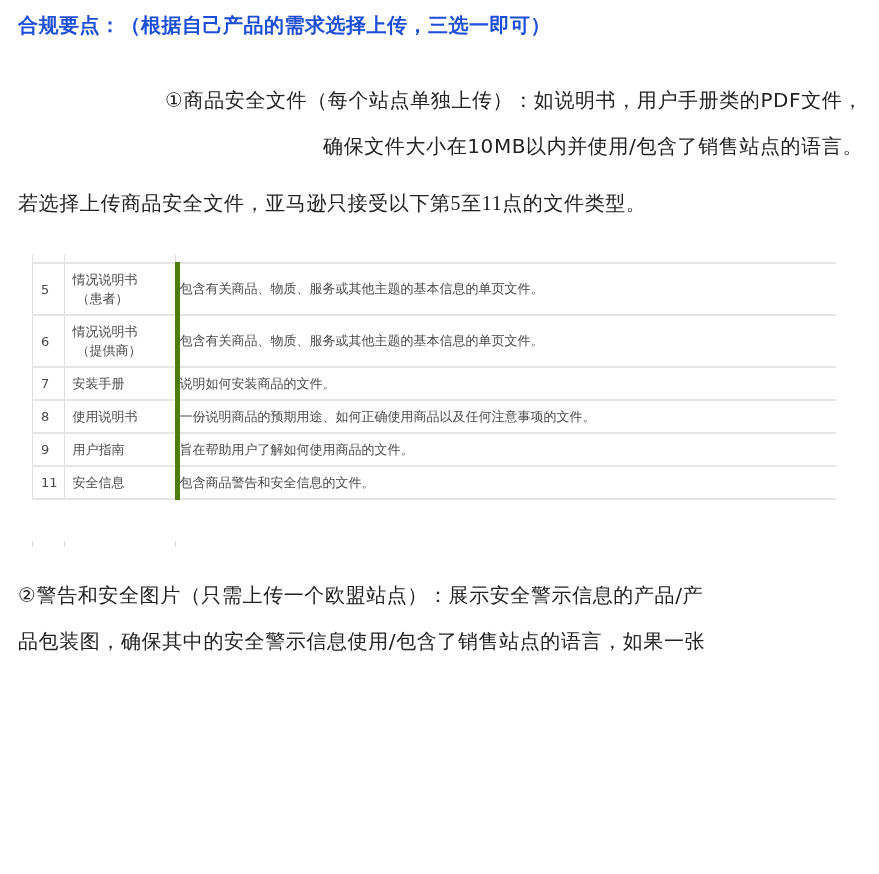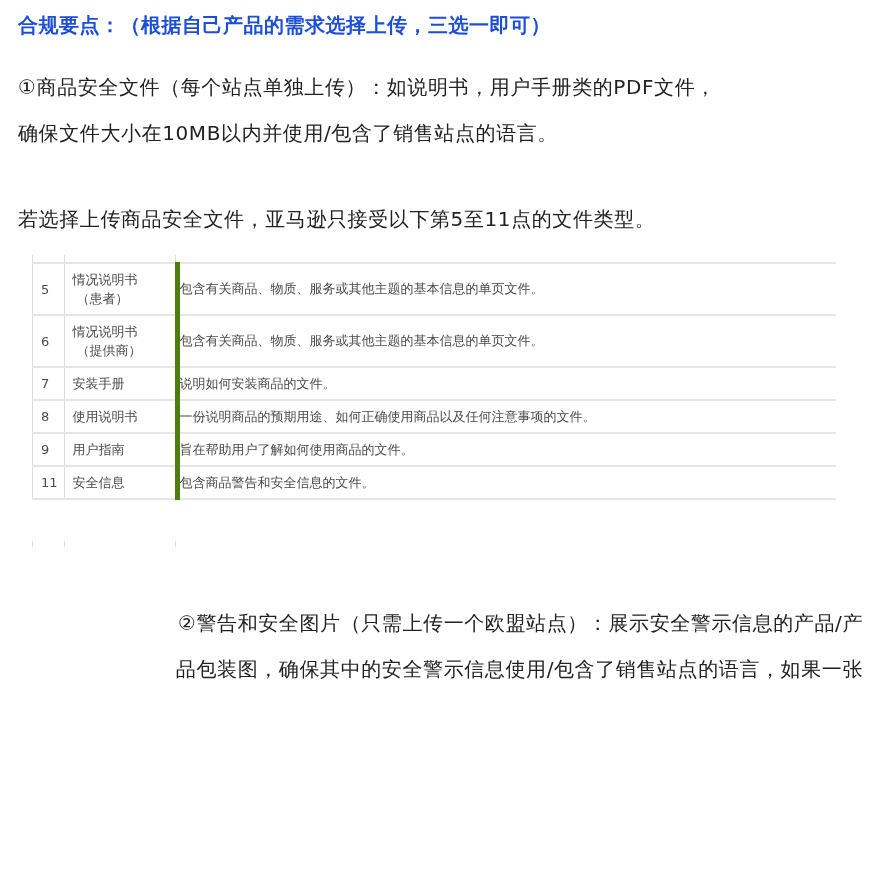--- a/index.html
+++ b/index.html
@@ -28,23 +28,23 @@
   .para {
     position: absolute;
     left: 18px;
     width: 845px;
     font-size: 20px;
     line-height: 46px;
     color: #222222;
     letter-spacing: 0.6px;
   }
   .para .line { display: block; white-space: nowrap; }
-  #p1 { top: 64px; }
-  #p2 { top: 196px; }
-  #p3 { top: 600px; text-align: right; }
+  #p1 { top: 77px; text-align: right; }
+  #p2 { top: 180px; font-family: Liberation Serif, serif; }
+  #p3 { top: 572px; }
   #p4 { top: 731px; }
 
   .doc-table {
     position: absolute;
     left: 32px;
     top: 262px;
     width: 804px;
     border-collapse: collapse;
     font-family: "DejaVu Sans", "Liberation Sans", sans-serif;
     font-size: 13px;

